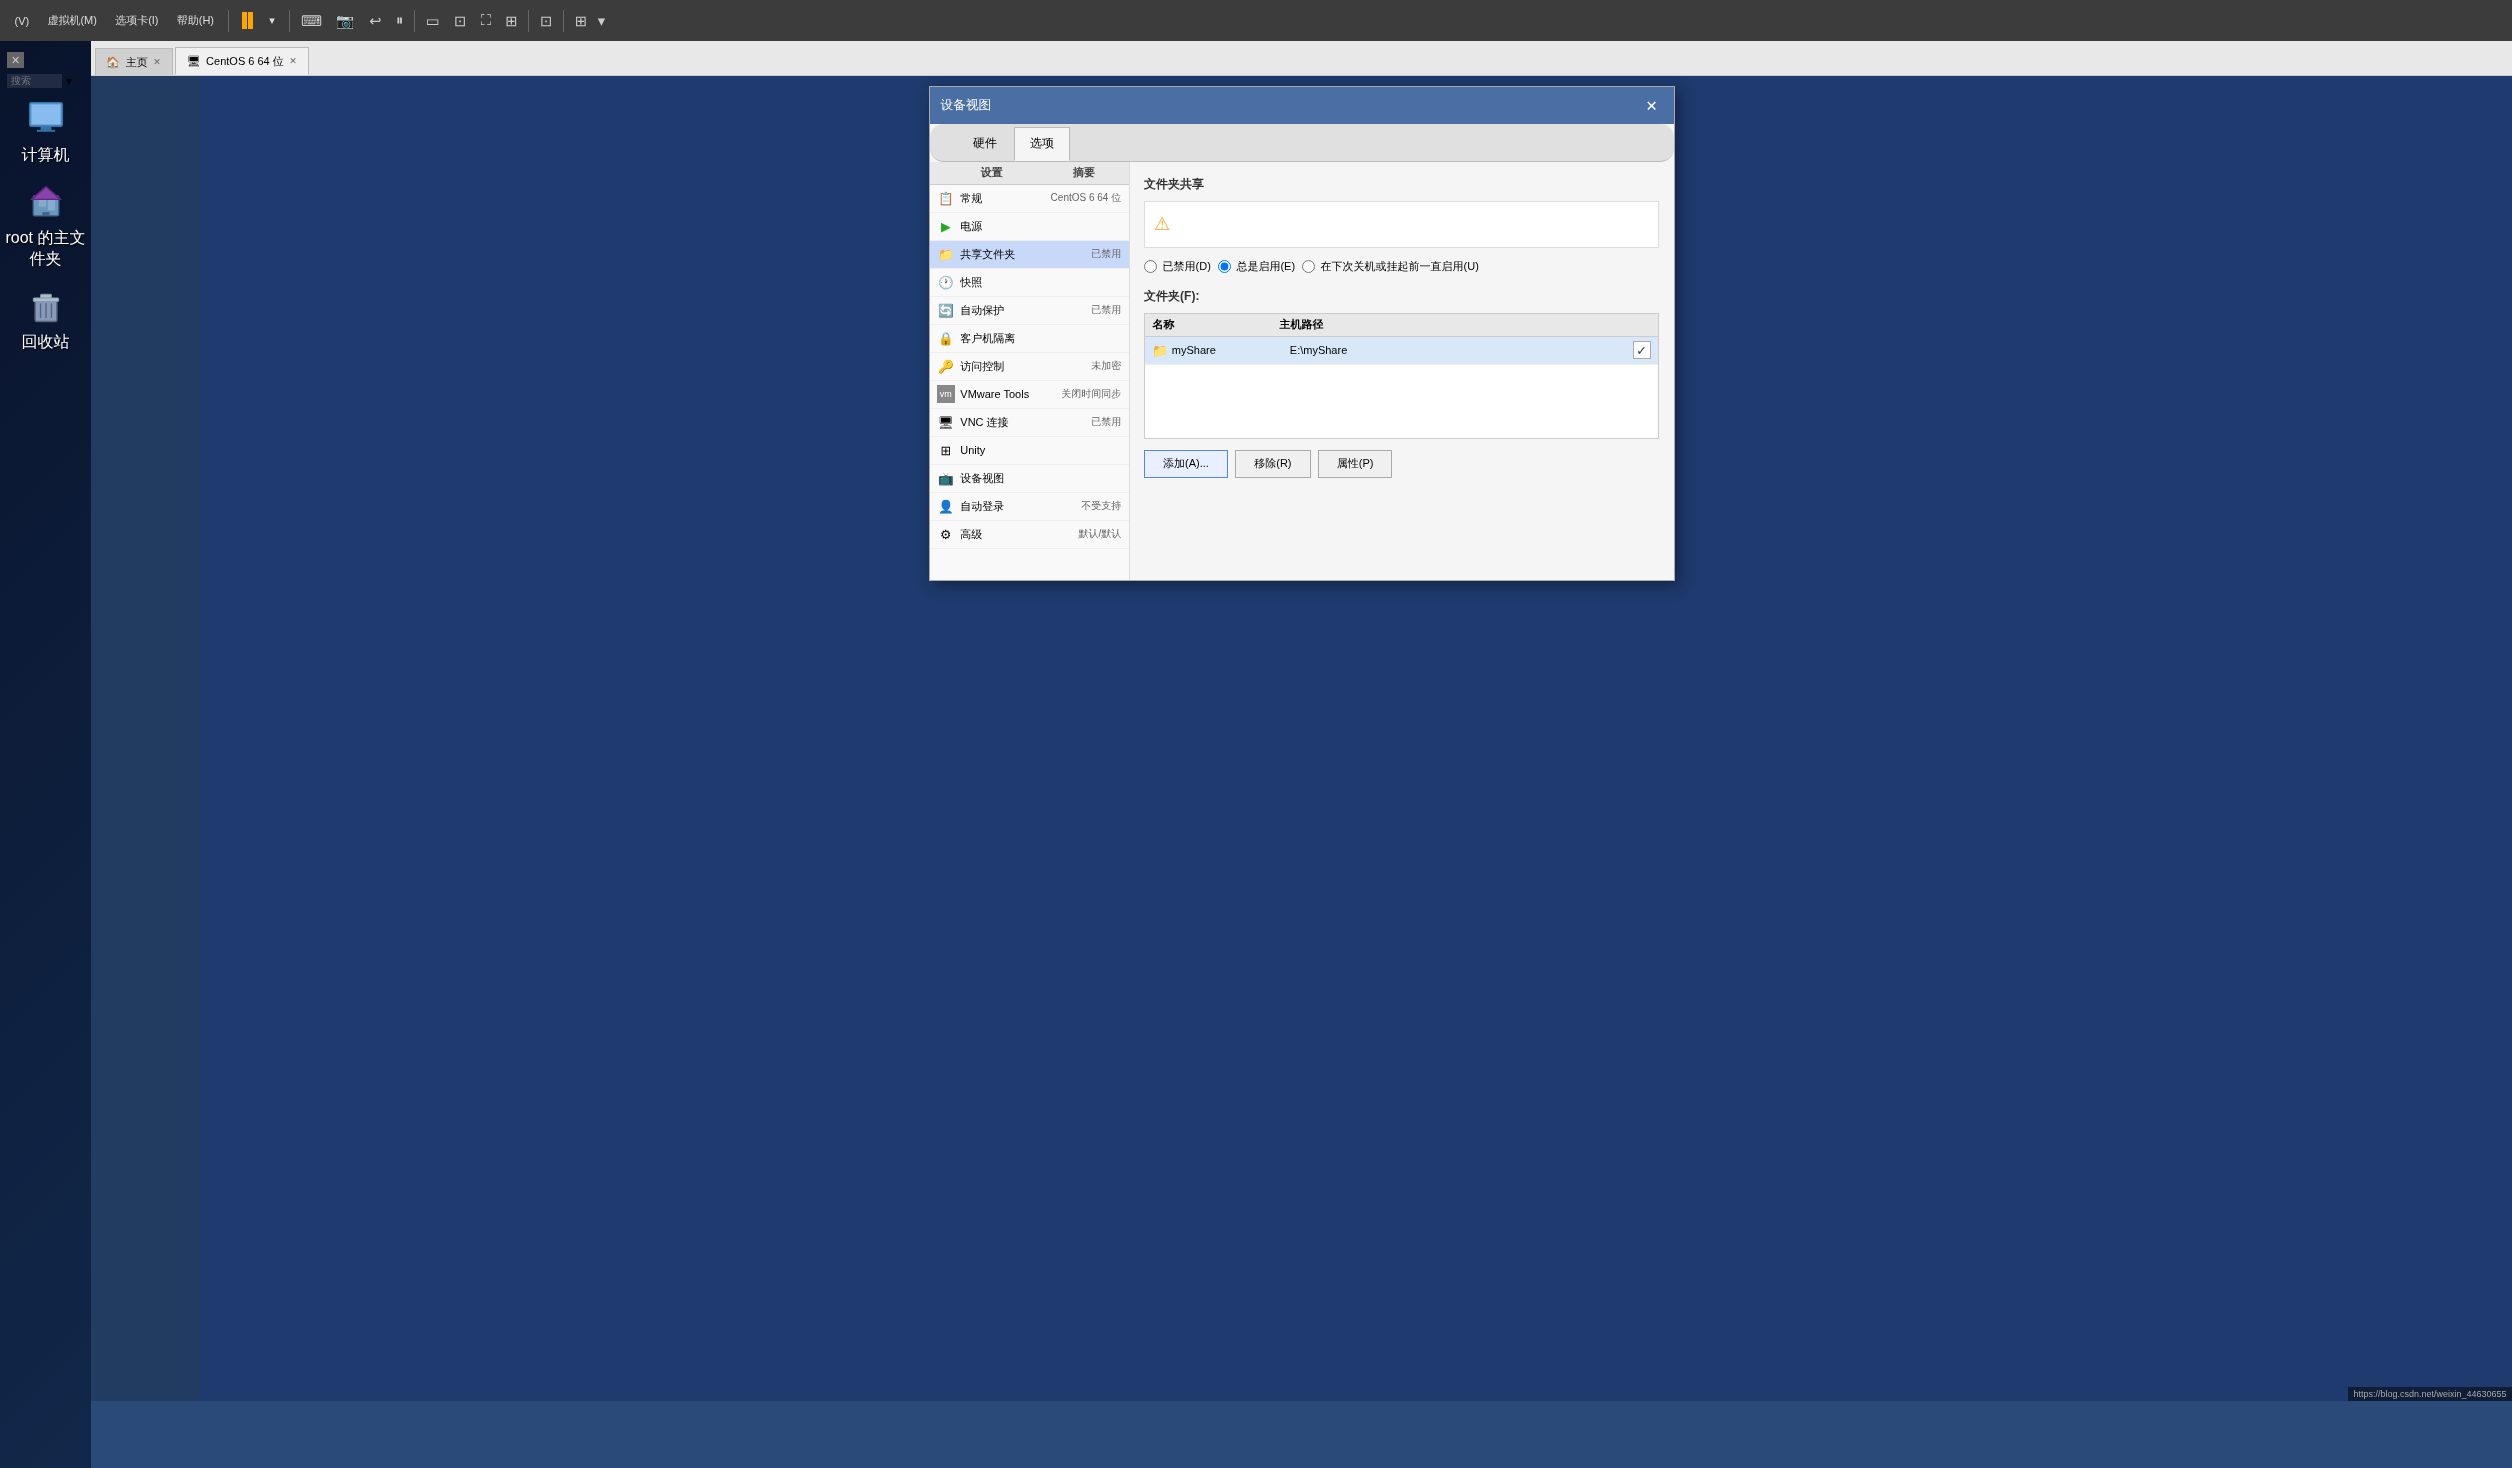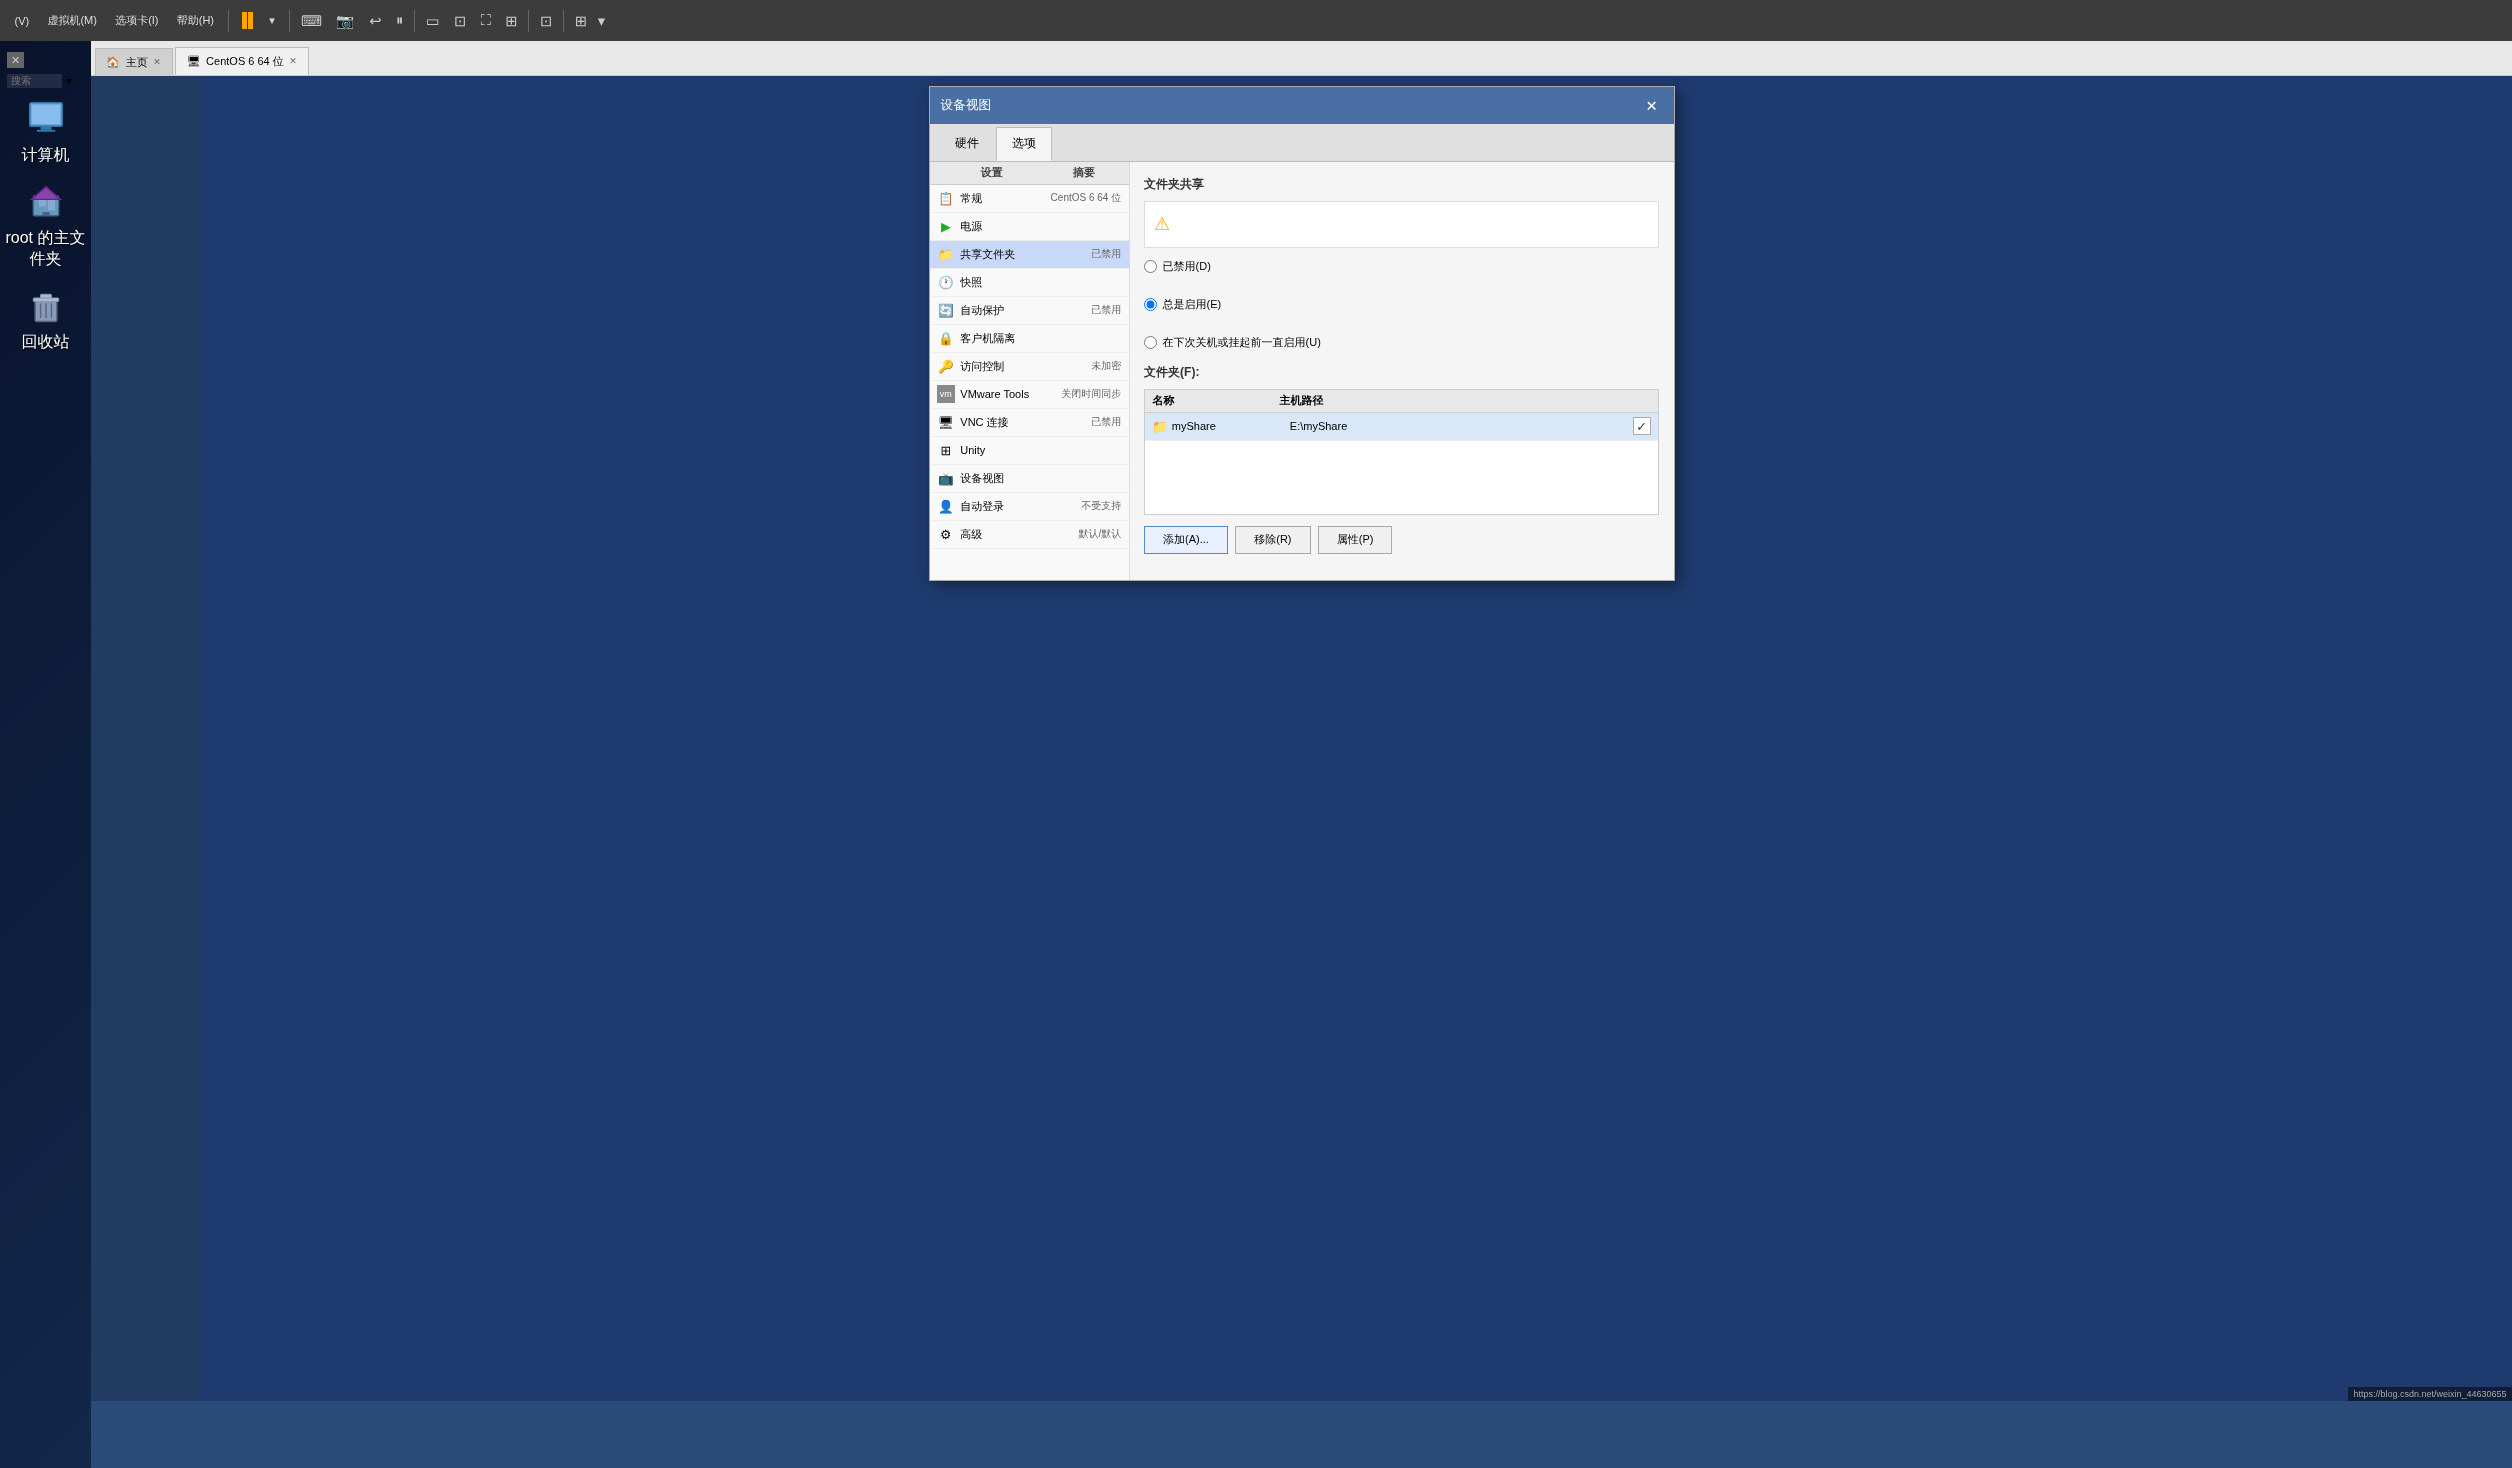--- a/index.html
+++ b/index.html
@@ -261,21 +261,22 @@
       cursor: pointer;
       font-size: 14.6px;
       display: flex;
       align-items: center;
       justify-content: center;
     }
     .dialog-tabs {
       display: flex;
       background: #e0e0e0;
       border-bottom: 0.9px solid #bbb;
-      padding: 0 10px;
+      padding: 0 28px;
+      border-radius: 14px;
     }
     .dialog-tab {
       padding: 7.3px 14.6px;
       cursor: pointer;
       font-size: 12px;
       border: 0.9px solid transparent;
       border-bottom: none;
       margin-right: 1.8px;
       margin-top: 3.6px;
     }
@@ -361,22 +362,21 @@
       color: #444;
       line-height: 1.5;
     }
     .warning-icon {
       font-size: 18px;
       color: #f5a623;
       flex-shrink: 0;
     }
     .radio-group {
       display: flex;
-      flex-direction: column;
-      gap: 23px;
+      gap: 7px;
       margin-bottom: 14.6px;
     }
     .radio-item {
       display: flex;
       align-items: center;
       gap: 5.5px;
       font-size: 11px;
       cursor: pointer;
     }
     .radio-input {

